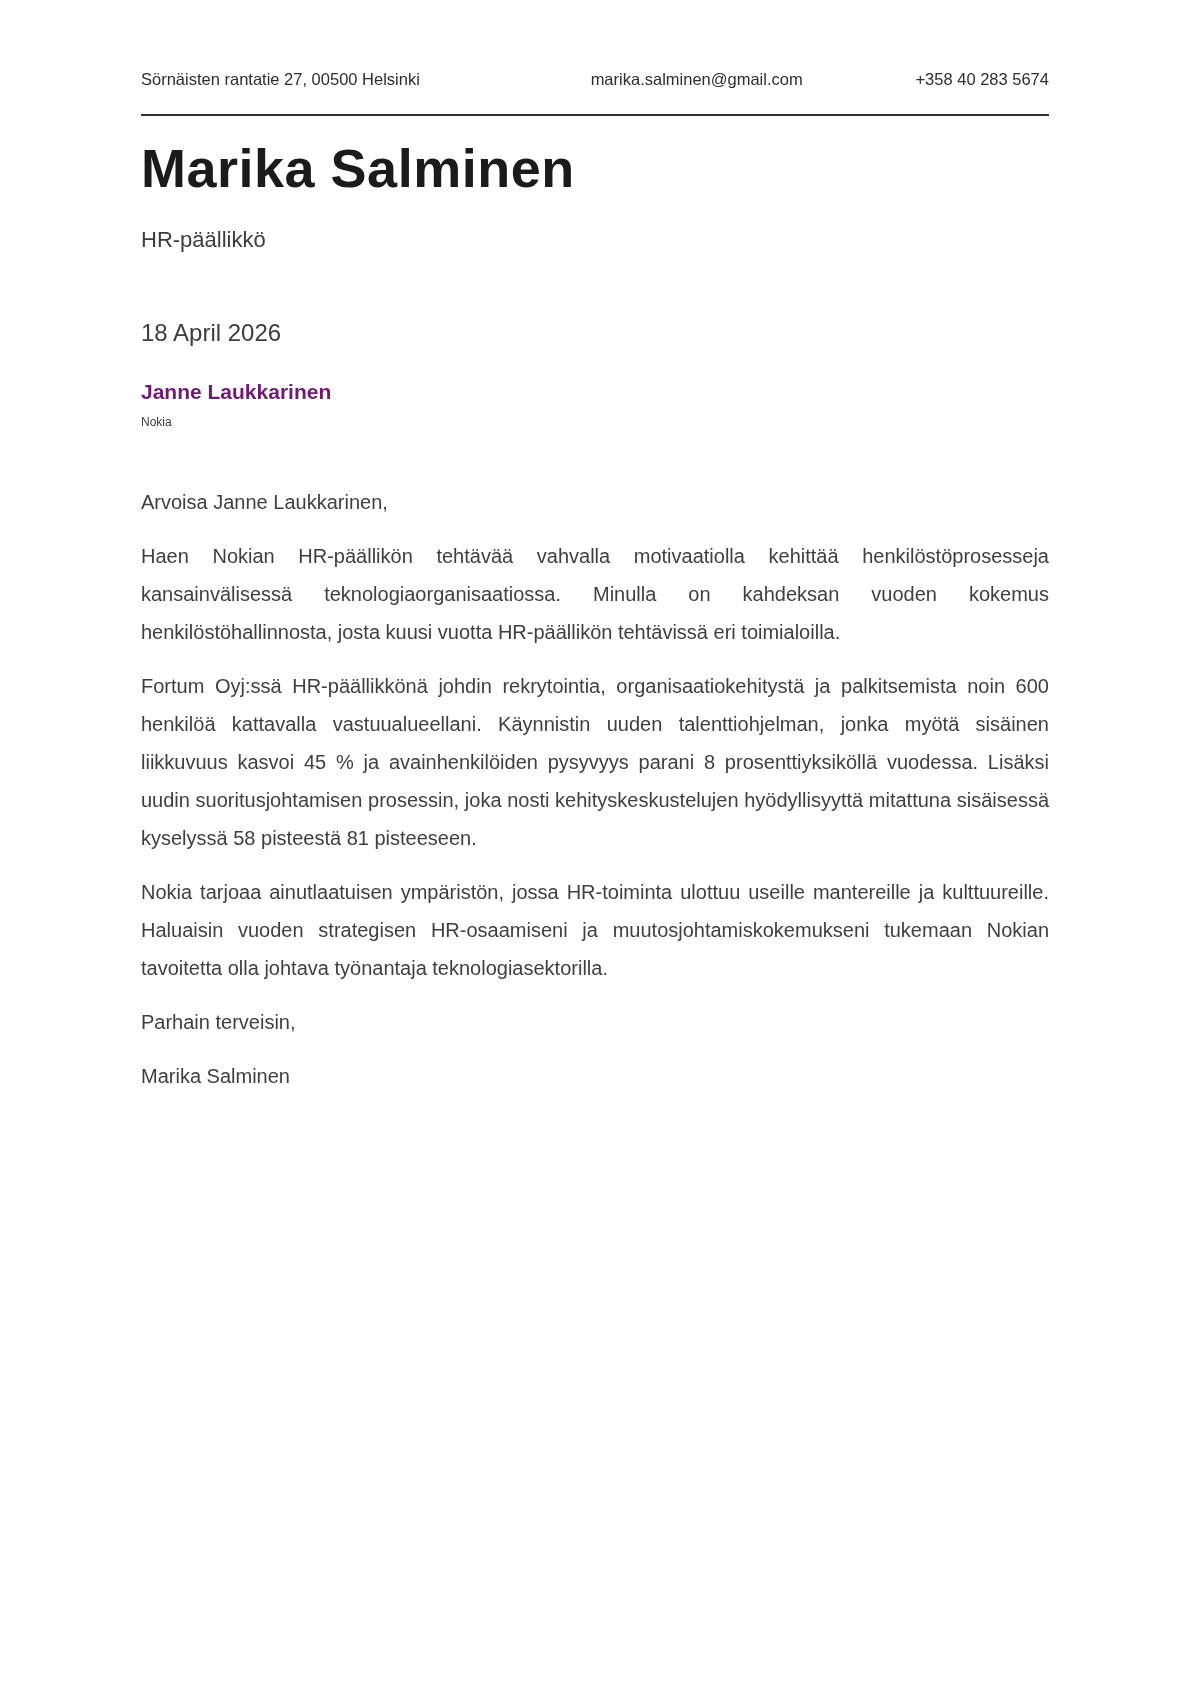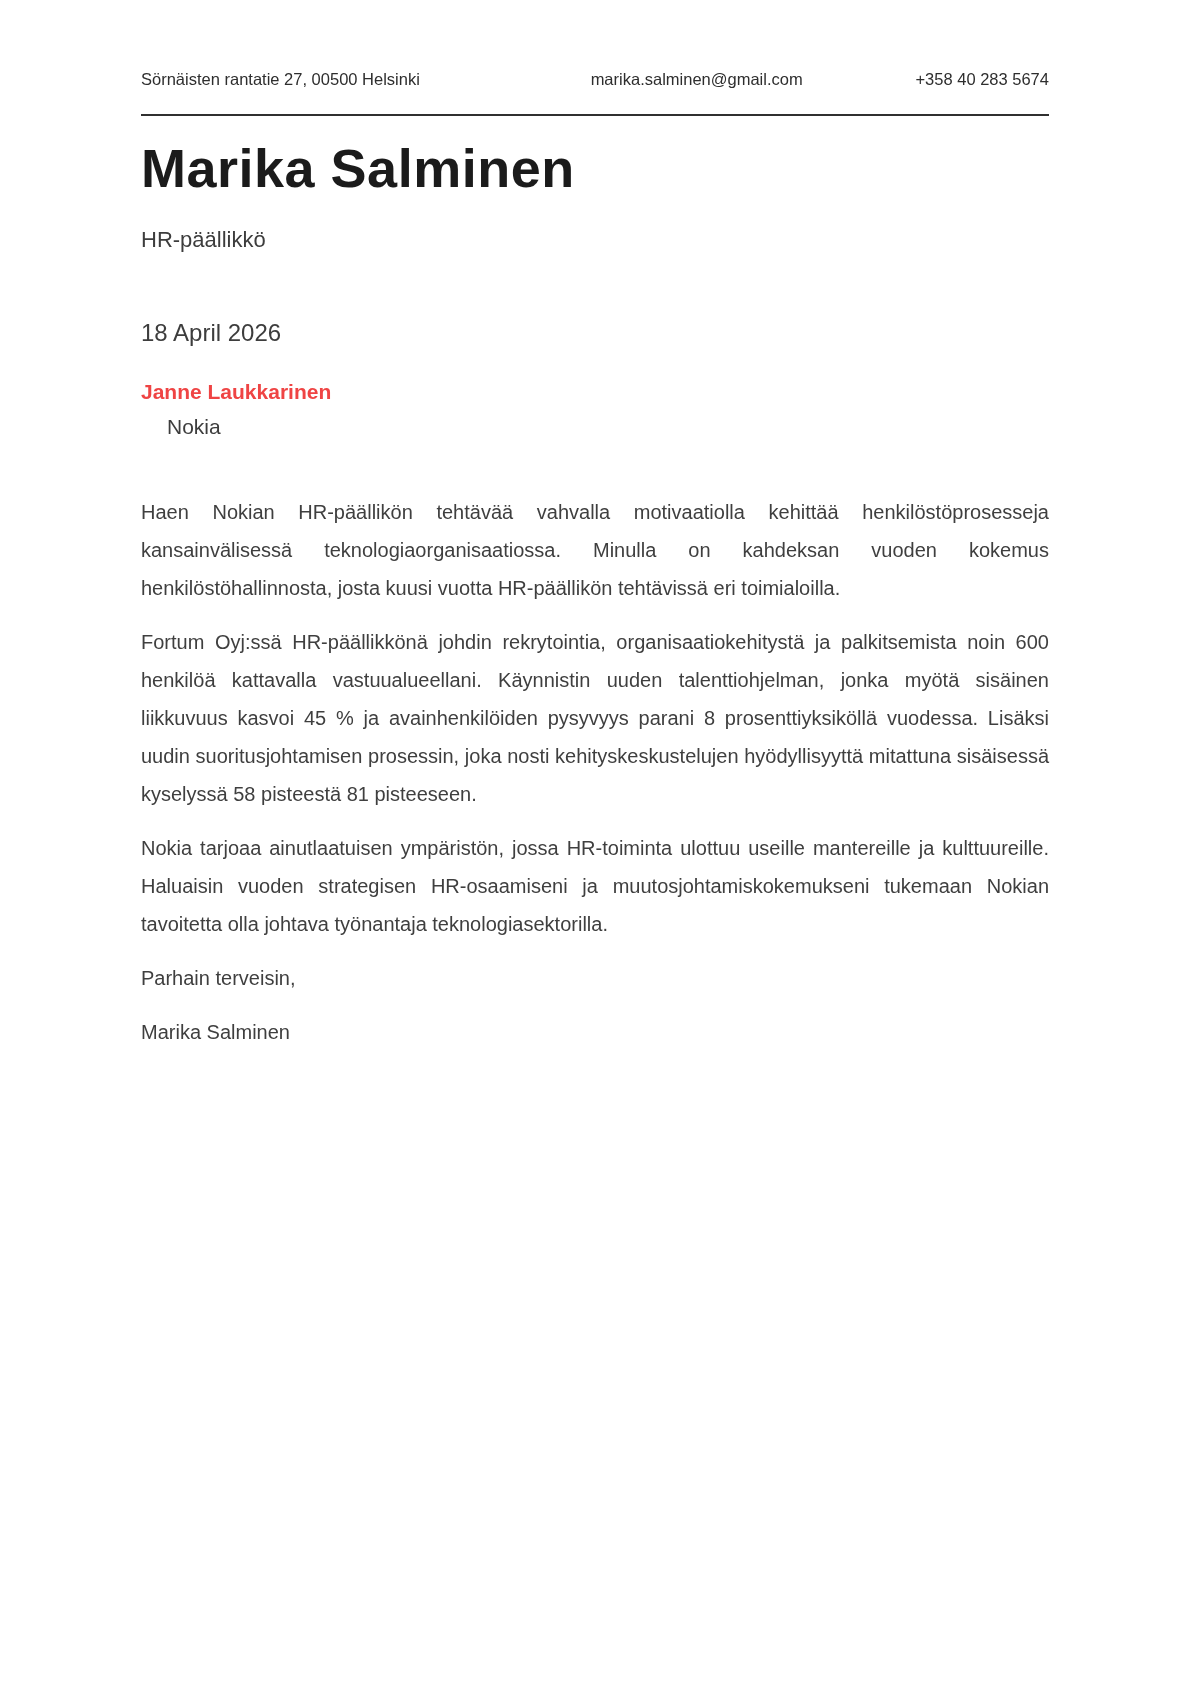--- a/index.html
+++ b/index.html
@@ -41,26 +41,25 @@
   }
   
   .date-line {
     margin-top: 66px;
     font-size: 24px;
   }
   .recipient { margin-top: 33px; }
   .recipient-name {
     font-size: 21px;
     font-weight: 700;
-    color: #ef4444;
+    color: #701a75;
   }
   .recipient-company {
     margin-top: 11px;
-    font-size: 21px;
-    margin-left: 26px;
+    font-size: 12px;
   }
   
   .letter-body {
     margin-top: 54px;
     font-size: 20px;
     line-height: 38px;
     color: #3f3f3f;
   }
   .letter-body p { margin: 0 0 16px 0; }
   .letter-body p.justified { text-align: justify; }
@@ -81,20 +80,21 @@
   <div class="job-title">HR-päällikkö</div>
 
   <div class="date-line">18 April 2026</div>
 
   <div class="recipient">
     <div class="recipient-name">Janne Laukkarinen</div>
     <div class="recipient-company">Nokia</div>
   </div>
 
   <div class="letter-body">
+    <p class="greeting">Arvoisa Janne Laukkarinen,</p>
     <p class="justified">Haen Nokian HR-päällikön tehtävää vahvalla motivaatiolla kehittää henkilöstöprosesseja kansainvälisessä teknologiaorganisaatiossa. Minulla on kahdeksan vuoden kokemus henkilöstöhallinnosta, josta kuusi vuotta HR-päällikön tehtävissä eri toimialoilla.</p>
     <p class="justified">Fortum Oyj:ssä HR-päällikkönä johdin rekrytointia, organisaatiokehitystä ja palkitsemista noin 600 henkilöä kattavalla vastuualueellani. Käynnistin uuden talenttiohjelman, jonka myötä sisäinen liikkuvuus kasvoi 45 % ja avainhenkilöiden pysyvyys parani 8 prosenttiyksiköllä vuodessa. Lisäksi uudin suoritusjohtamisen prosessin, joka nosti kehityskeskustelujen hyödyllisyyttä mitattuna sisäisessä kyselyssä 58 pisteestä 81 pisteeseen.</p>
     <p class="justified">Nokia tarjoaa ainutlaatuisen ympäristön, jossa HR-toiminta ulottuu useille mantereille ja kulttuureille. Haluaisin vuoden strategisen HR-osaamiseni ja muutosjohtamiskokemukseni tukemaan Nokian tavoitetta olla johtava työnantaja teknologiasektorilla.</p>
     <div class="closing-block">
       <p class="closing">Parhain terveisin,</p>
       <p class="signature">Marika Salminen</p>
     </div>
   </div>
 
 </div>

